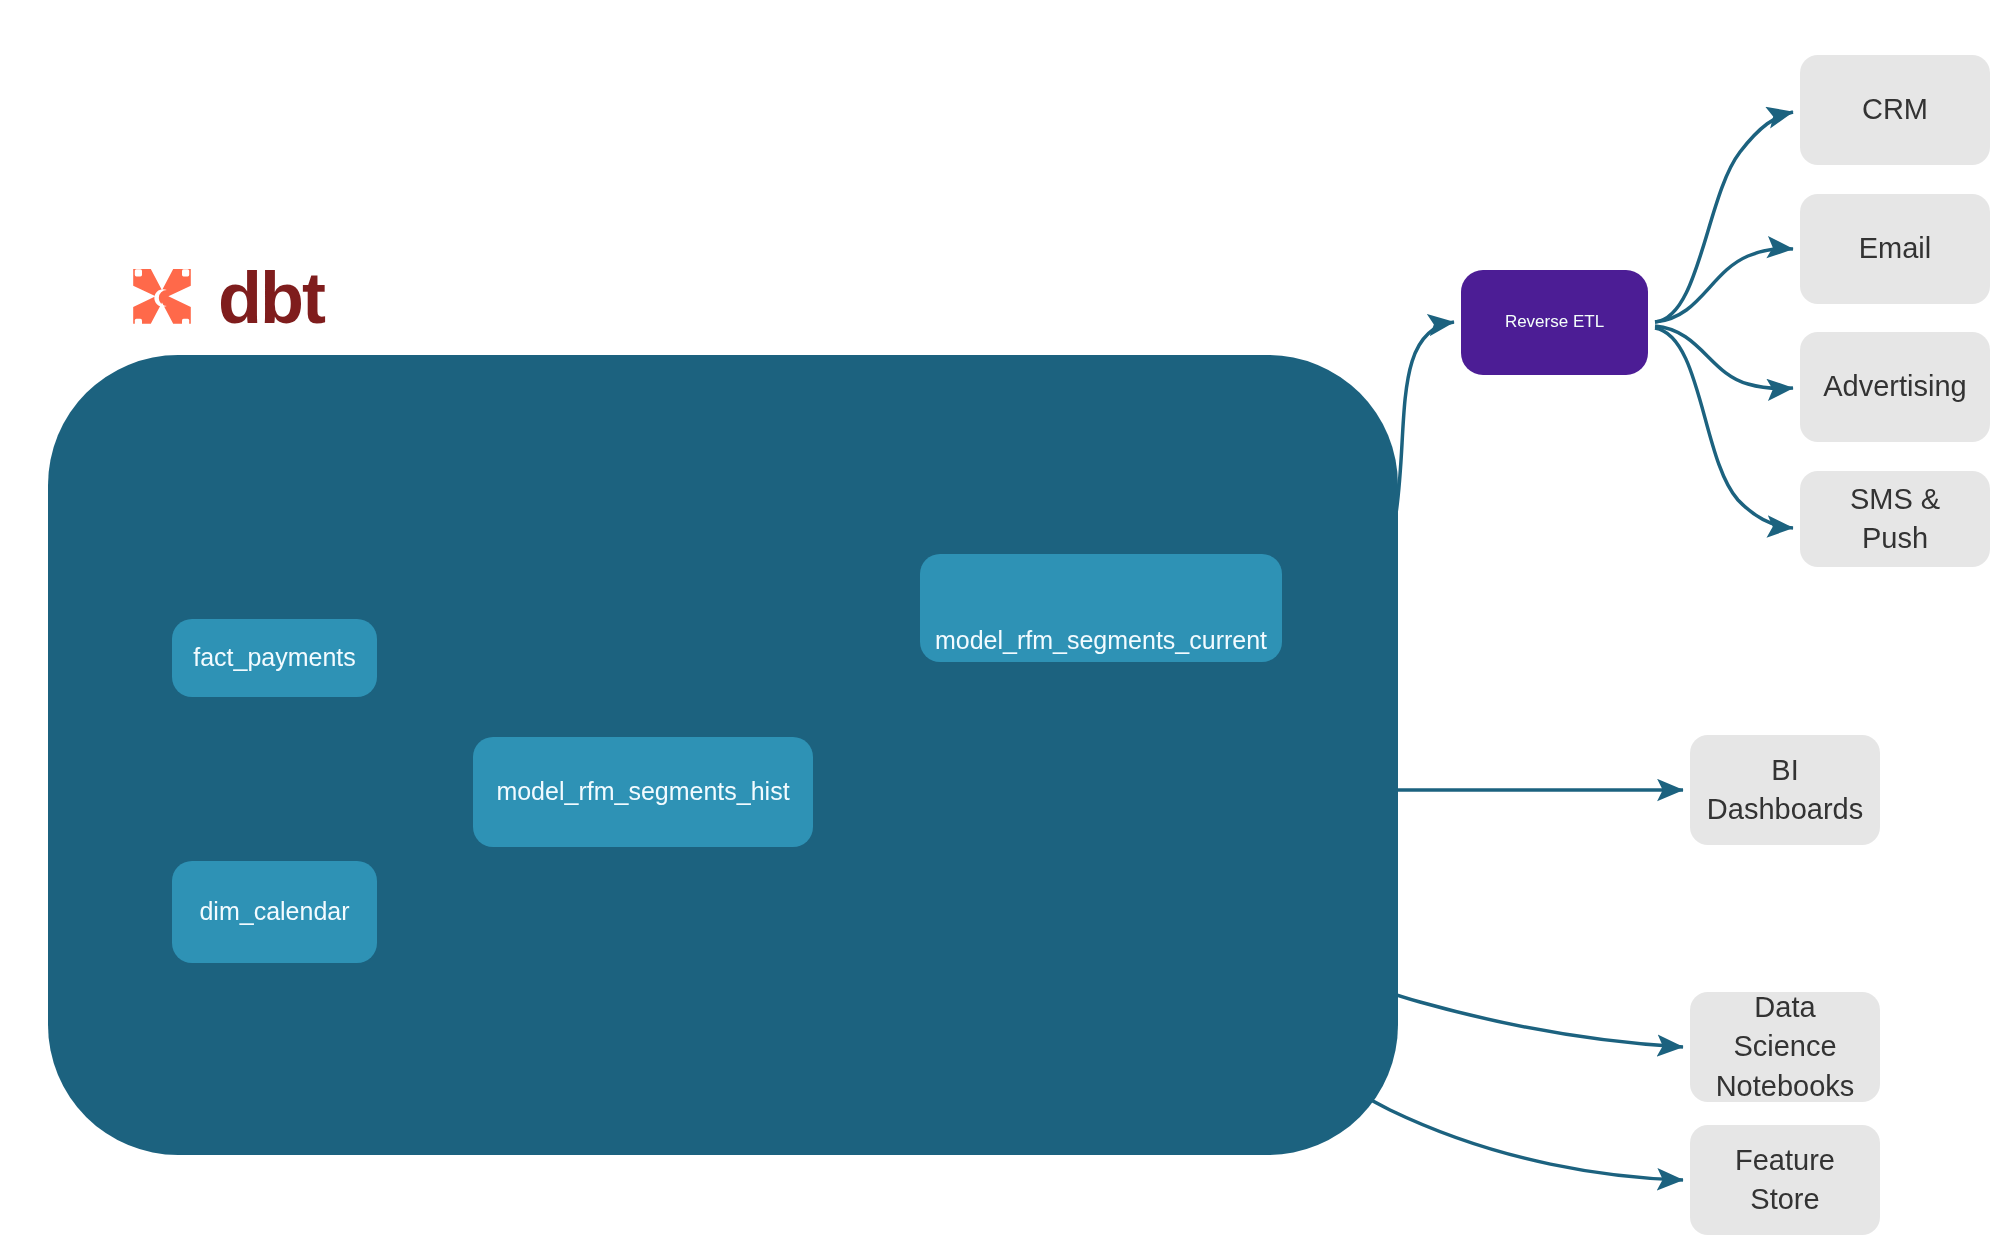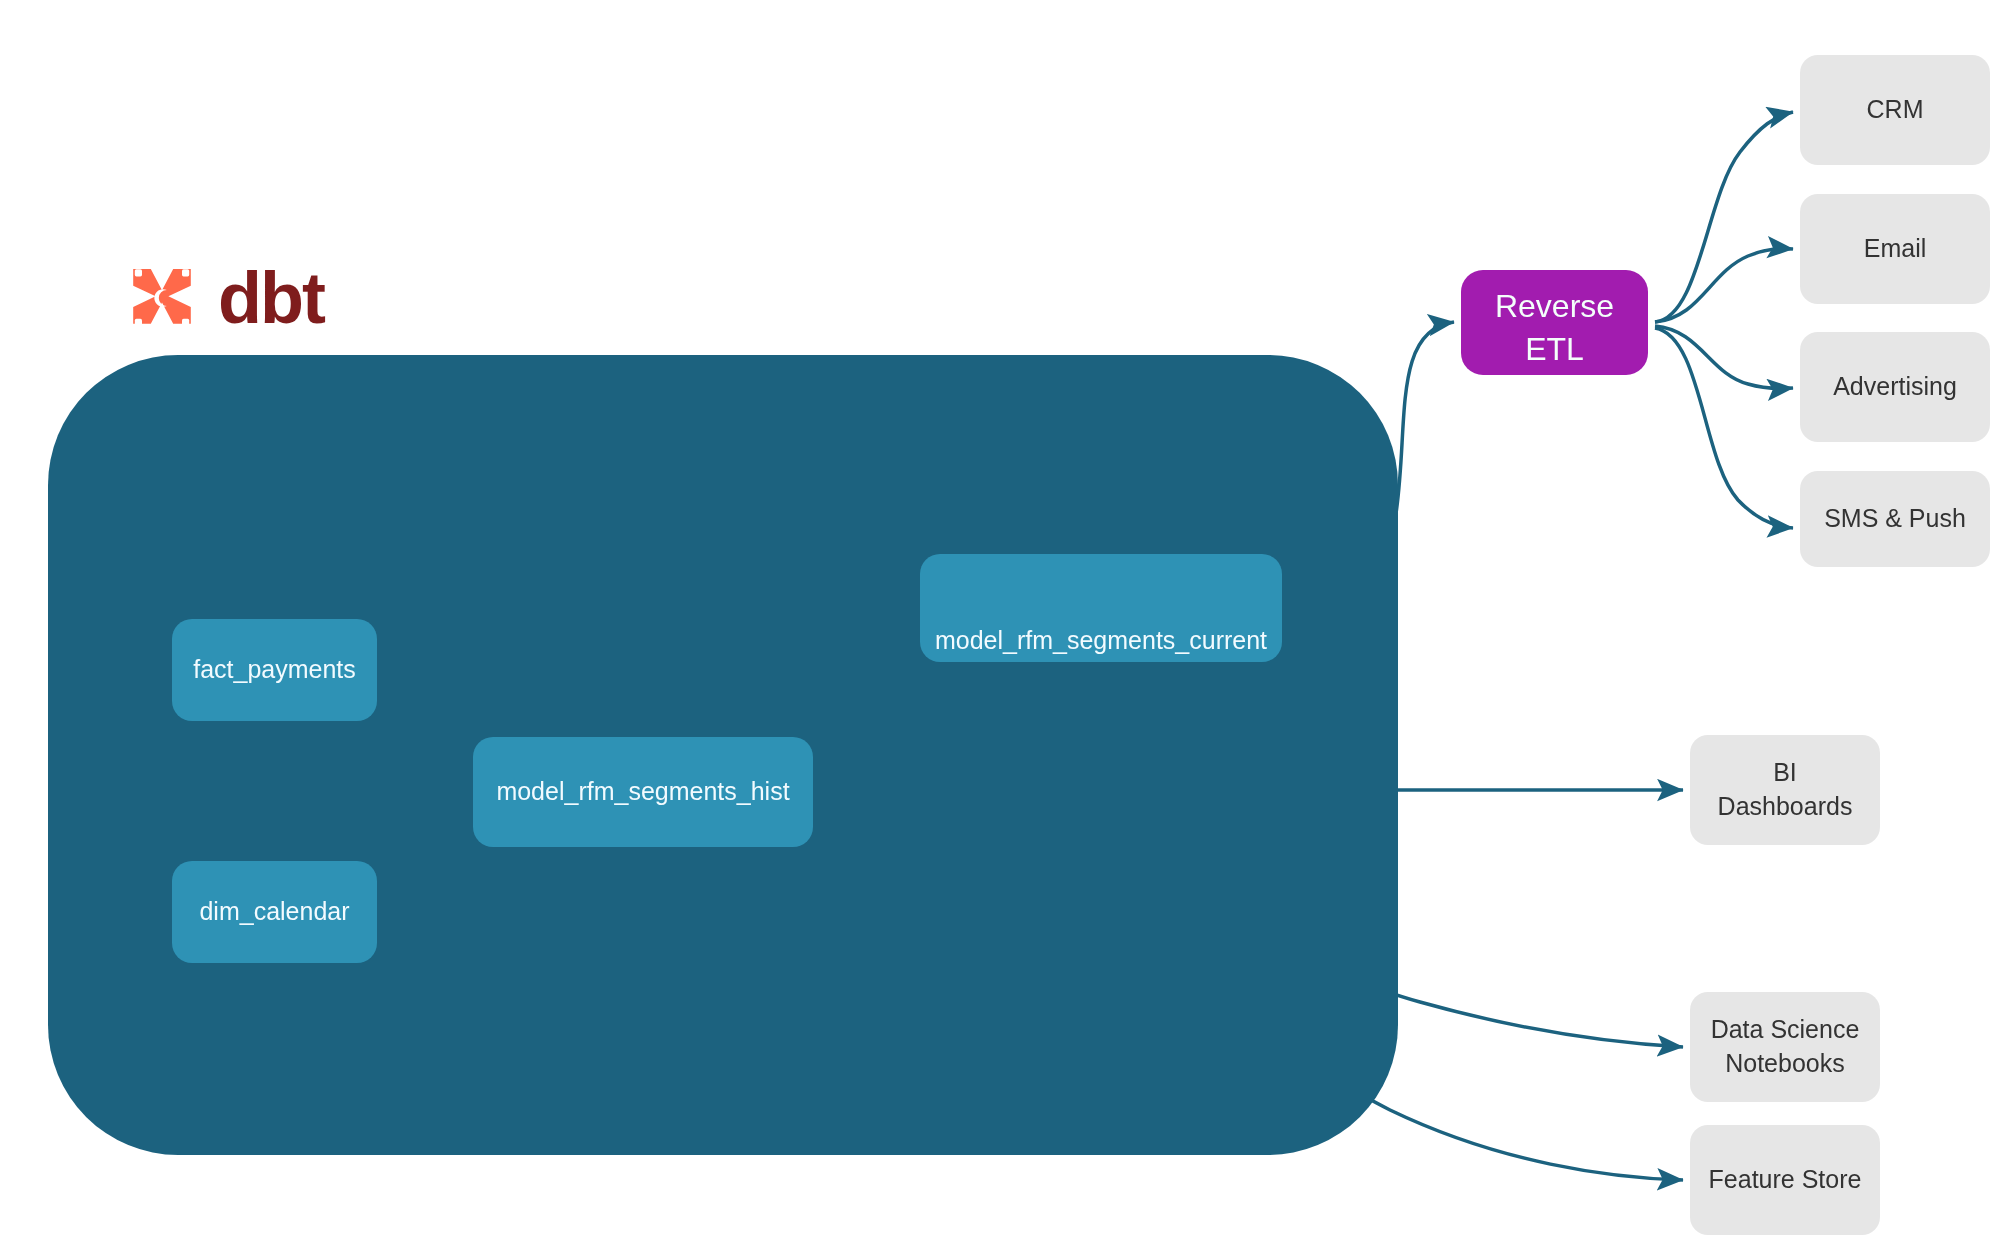--- a/index.html
+++ b/index.html
@@ -67,30 +67,29 @@
     padding: 4px 14px;
     line-height: 1.35;
   }
   .node-model {
     background: #2e92b5;
     color: #f2fbff;
     font-size: 25px;
     border-radius: 20px;
   }
   .node-reverse-etl {
-    background: #a21caf;
+    background: #4c1d95;
     color: #f4fffb;
-    font-size: 32px;
+    font-size: 17px;
     border-radius: 22px;
-    align-items: flex-end;
   }
   .node-target {
     background: #e6e6e6;
     color: #333333;
-    font-size: 25px;
+    font-size: 29px;
     border-radius: 18px;
   }
 </style>
 </head>
 <body>
 
 <div id="stage">
 
   <svg id="edge-layer" viewBox="0 0 2000 1246" xmlns="http://www.w3.org/2000/svg">
     <defs>
@@ -131,21 +130,21 @@
       <rect x="75" y="14" width="9" height="9" rx="2" fill="#ffffff"></rect>
       <rect x="16" y="76" width="9" height="9" rx="2" fill="#ffffff"></rect>
       <rect x="75" y="76" width="9" height="9" rx="2" fill="#ffffff"></rect>
       <path d="M56 40 A11 11 0 1 0 56 60 A9 9 0 1 1 56 40 Z" fill="#ffffff"></path>
     </svg>
     <div class="brand-word">dbt</div>
   </div>
 
   <div class="warehouse"></div>
 
-  <div class="node node-model" style="left:172px; top:619px; width:205px; height:102px;">
+  <div class="node node-model" style="left:172px; top:619px; width:205px; height:78px;">
     <span>fact_payments</span>
   </div>
 
   <div class="node node-model" style="left:172px; top:861px; width:205px; height:102px;">
     <span>dim_calendar</span>
   </div>
 
   <div class="node node-model" style="left:473px; top:737px; width:340px; height:110px;">
     <span>model_rfm_segments_hist</span>
   </div>

